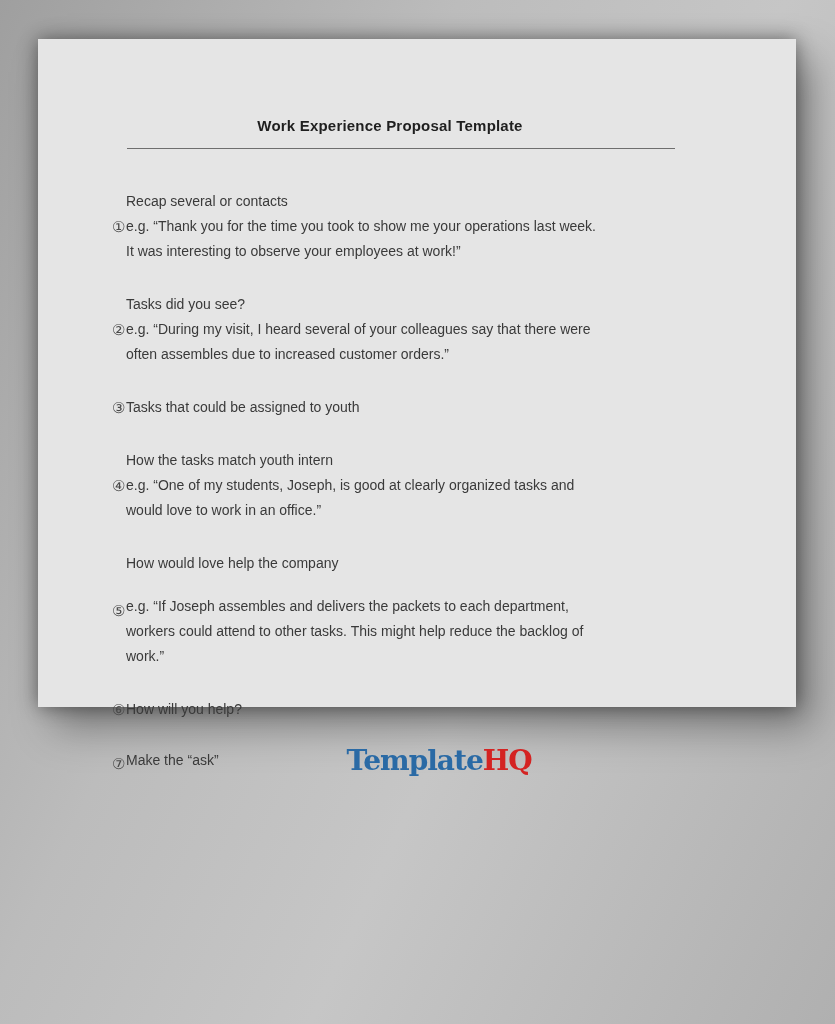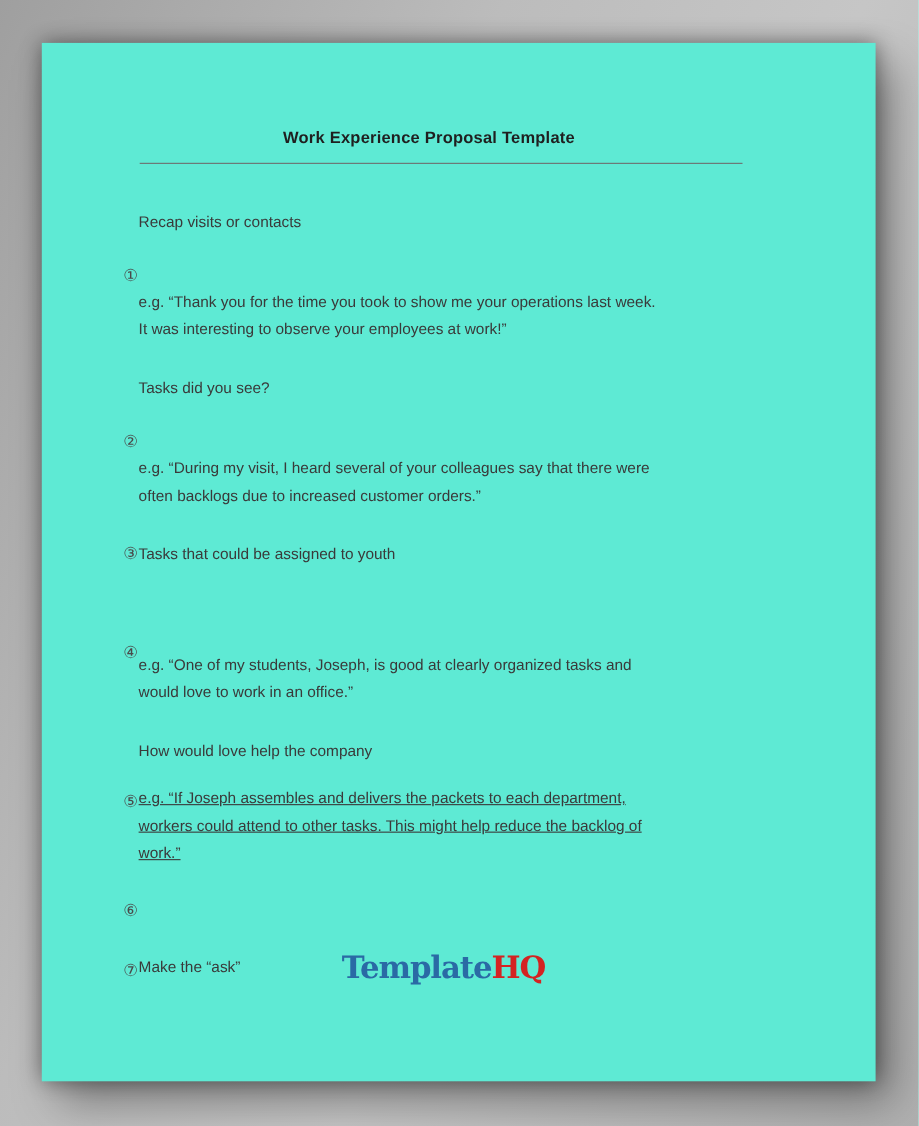--- a/index.html
+++ b/index.html
@@ -6,22 +6,22 @@
   html, body { width: 835px; height: 1024px; }
   body {
     font-family: "Liberation Sans", sans-serif;
     background: linear-gradient(115deg, #9f9f9f 0%, #bcbcbc 35%, #c6c6c6 60%, #b0b0b0 100%);
     position: relative;
     overflow: hidden;
   }
   .page {
     position: absolute;
     left: 38px; top: 39px;
-    width: 758px; height: 944px;
-    background: #5eead4;
+    width: 758px; height: 668px;
+    background: #e5e5e5;
     box-shadow: 0 0 18px rgba(0,0,0,0.45), 16px 20px 38px rgba(0,0,0,0.35);
   }
   .page-inner {
     padding: 0 70px 0 16px;
   }
   .doc-title {
     margin-top: 78px;
     text-align: center;
     font-size: 15px;
     font-weight: bold;
@@ -50,89 +50,91 @@
     line-height: 25px;
   }
   .content-col {
     flex: 0 0 480px;
     width: 480px;
     font-size: 14px;
     line-height: 25px;
     color: #3a3a3a;
   }
   .sec-heading { font-size: 14px; line-height: 25px; color: #3a3a3a; }
-  .sec-body { font-size: 14px; line-height: 25px; color: #3a3a3a; margin-top: 48px; }
+  .sec-body { font-size: 14px; line-height: 25px; color: #3a3a3a; }
   .sec-body:empty { display: none; }
-  .sec-body.spaced { margin-top: 18px; text-decoration: underline; }
+  .sec-body.spaced { margin-top: 18px; }
   .row-7 { display: flex; align-items: flex-start; }
   .logo {
     margin-left: 92px;
     font-family: "DejaVu Serif", serif;
     font-weight: bold;
     font-size: 28px;
     letter-spacing: -1px;
     line-height: 30px;
     white-space: nowrap;
     transform: translateY(-2px);
   }
-  .logo .p1 { color: #2a6aa5; }
+  .logo .p1 { color: #2a6aa5; margin-left: 36px; }
   .logo .p2 { color: #d42322; }
 </style>
 </head>
 <body>
 
 <div class="page">
   <div class="page-inner">
 
     <div class="doc-title">Work Experience Proposal Template</div>
     <div class="title-rule"></div>
 
     <div class="sections">
 
       <div class="section first">
         <div class="num-col">①</div>
         <div class="content-col">
-          <div class="sec-heading">Recap visits or contacts</div>
+          <div class="sec-heading">Recap several or contacts</div>
           <div class="sec-body">e.g. “Thank you for the time you took to show me your operations last week. It was interesting to observe your employees at work!”</div>
         </div>
       </div>
 
       <div class="section">
         <div class="num-col">②</div>
         <div class="content-col">
           <div class="sec-heading">Tasks did you see?</div>
-          <div class="sec-body">e.g. “During my visit, I heard several of your colleagues say that there were often backlogs due to increased customer orders.”</div>
+          <div class="sec-body">e.g. “During my visit, I heard several of your colleagues say that there were often assembles due to increased customer orders.”</div>
         </div>
       </div>
 
       <div class="section">
         <div class="num-col">③</div>
         <div class="content-col">
           <div class="sec-heading">Tasks that could be assigned to youth</div>
         </div>
       </div>
 
       <div class="section">
         <div class="num-col">④</div>
         <div class="content-col">
+          <div class="sec-heading">How the tasks match youth intern</div>
           <div class="sec-body">e.g. “One of my students, Joseph, is good at clearly organized tasks and would love to work in an office.”</div>
         </div>
       </div>
 
       <div class="section">
         <div class="num-col">⑤</div>
         <div class="content-col">
           <div class="sec-heading">How would love help the company</div>
           <div class="sec-body spaced">e.g. “If Joseph assembles and delivers the packets to each department, workers could attend to other tasks. This might help reduce the backlog of work.”</div>
         </div>
       </div>
 
       <div class="section">
         <div class="num-col">⑥</div>
         <div class="content-col">
+          <div class="sec-heading">How will you help?</div>
         </div>
       </div>
 
       <div class="section last">
         <div class="num-col">⑦</div>
         <div class="content-col">
           <div class="row-7">
             <div class="sec-heading">Make the “ask”</div>
             <div class="logo"><span class="p1">Template</span><span class="p2">HQ</span></div>
           </div>

